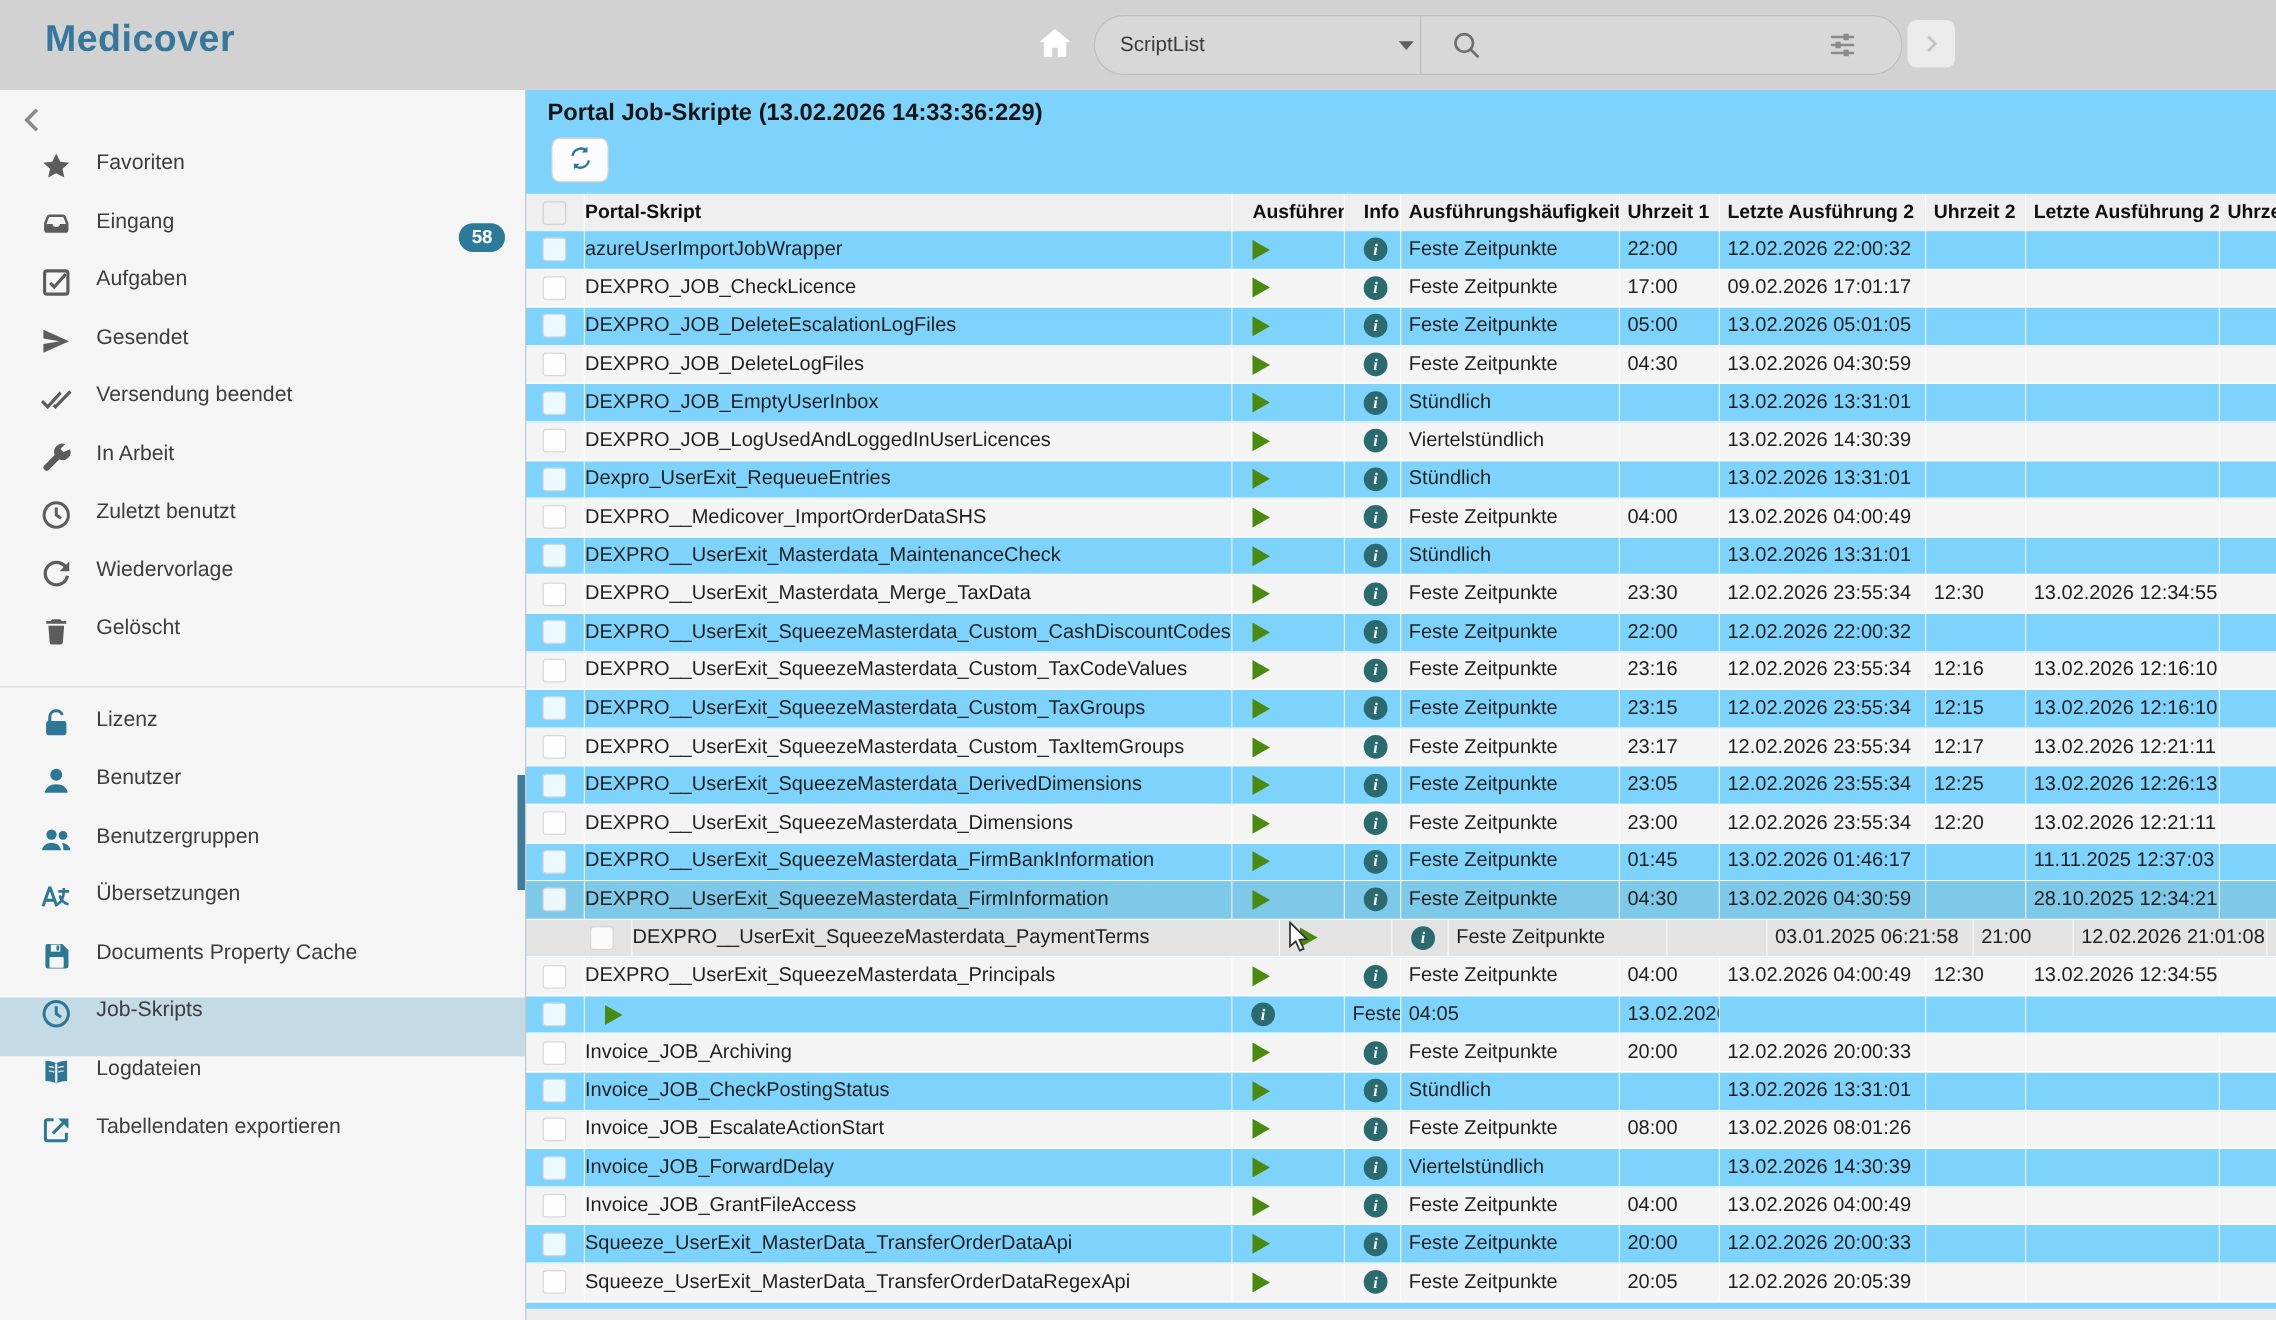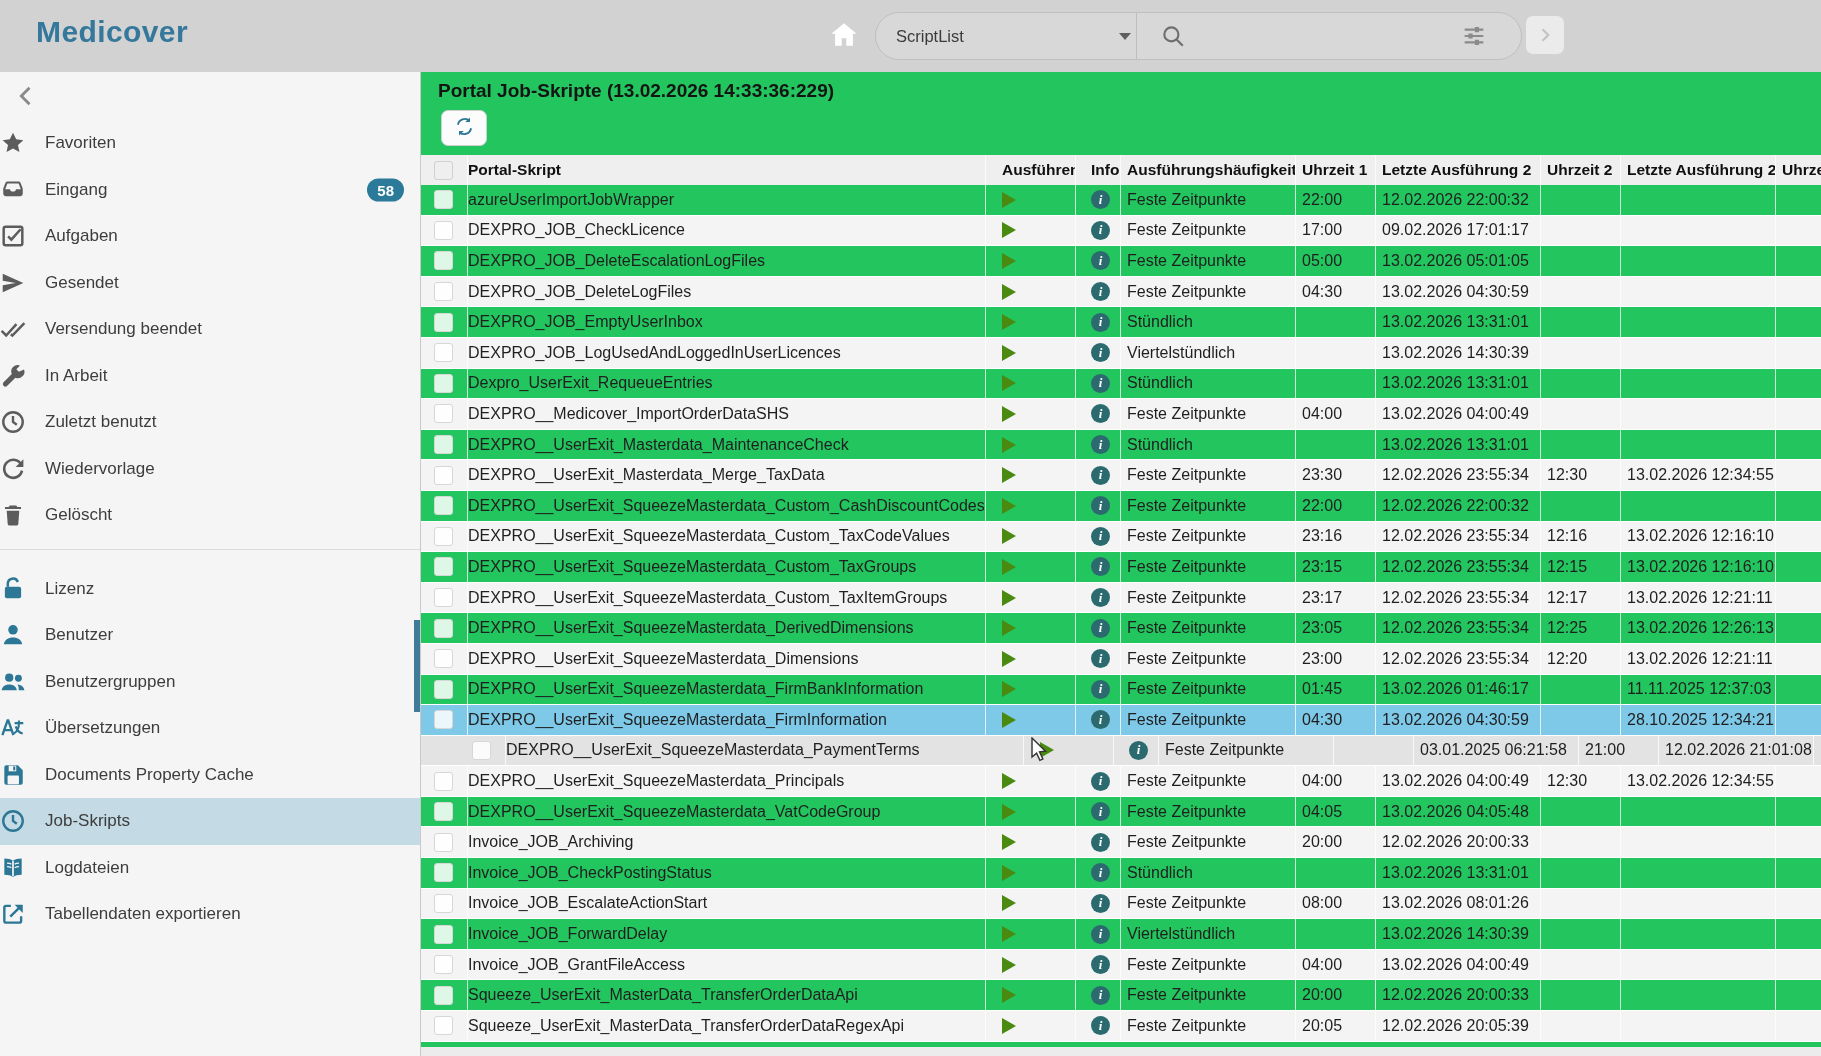--- a/index.html
+++ b/index.html
@@ -25,33 +25,33 @@
   .tune{position:absolute;left:584px;top:9px;width:28px;height:28px;color:#8b8b8b;cursor:pointer;}
   .tune svg{width:28px;height:28px;}
   .next-btn{position:absolute;left:1526px;top:16px;width:38px;height:38px;background:#ebebeb;
         border:none;border-radius:7px;color:#c3c3c3;cursor:pointer;padding:0;}
   .next-btn svg{width:20px;height:20px;margin-top:3px;}
   
   .sidebar{position:absolute;top:72px;left:0;width:420px;height:984px;background:#f5f5f5;}
   .collapse{position:absolute;left:12px;top:10px;width:30px;height:30px;color:#8a8a8a;cursor:pointer;}
   .collapse svg{width:28px;height:28px;}
   .side-list{position:absolute;top:48px;left:0;right:0;}
-  .side-item{position:relative;height:46.5px;display:flex;align-items:center;padding-left:0;
+  .side-item{position:relative;height:46.5px;display:flex;padding-left:32px;
         color:#3d3d3d;font-size:17px;cursor:pointer;box-sizing:border-box;}
   .side-item .icon{width:26px;height:26px;margin-right:19px;flex:0 0 auto;color:#5c5c5c;}
   .side-item .icon svg{width:26px;height:26px;}
   .grp-bottom .side-item .icon{color:var(--accent-teal,#2b7795);}
   .side-item.selected{background:#c4dae4;}
   .side-divider{height:1px;background:#dcdcdc;margin:10px 0 16px 0;}
   .badge{position:absolute;right:16px;top:50%;transform:translateY(-50%);
         background:var(--badge-teal,#2b7a99);color:#fff;font-size:15px;font-weight:bold;
         border-radius:13px;padding:3px 10px;}
   .scroll-thumb{position:absolute;right:0;top:548px;width:6px;height:92px;background:#417b9a;cursor:pointer;}
   
-  .main{position:absolute;top:72px;left:420px;right:0;bottom:0;background:#22c55e;border-left:1px solid #c9c9c9;}
+  .main{position:absolute;top:72px;left:420px;right:0;bottom:0;background:#7dd3fc;border-left:1px solid #c9c9c9;}
   .page-title{position:absolute;left:17px;top:8px;font-size:19px;font-weight:bold;color:#141414;}
   .refresh-btn{position:absolute;left:20px;top:38px;width:46px;height:36px;border:1px solid #cfcfcf;
         border-radius:7px;background:#fcfcfc;color:var(--accent-teal,#2b7795);cursor:pointer;
         display:flex;align-items:center;justify-content:center;padding:0;}
   .refresh-btn svg{width:21px;height:21px;}
   .grid{position:absolute;top:83px;left:0;right:0;}
   .tr{display:grid;grid-template-columns:47px 518px 90px 45px 175px 80px 165px 80px 155px minmax(0,1fr);
       align-items:stretch;box-sizing:border-box;}
   .thead .tr{height:30px;background:#efefef;font-weight:bold;font-size:15.5px;color:#101010;}
   .tbody .tr{height:30.6px;font-size:16px;color:#1f1f1f;border-bottom:1px solid #fff;cursor:default;}
@@ -640,21 +640,20 @@
             <div class="td c5">04:00</div>
             <div class="td c6">13.02.2026 04:00:49</div>
             <div class="td c7">12:30</div>
             <div class="td c8">13.02.2026 12:34:55</div>
             <div class="td c9"></div>
           </div>
           <div class="tr">
             <div class="td c0">
               <span class="cb"></span>
             </div>
-            <div class="td c1">DEXPRO__UserExit_SqueezeMasterdata_VatCodeGroup</div>
             <div class="td c2">
               <span class="play"></span>
             </div>
             <div class="td c3">
               <span class="info-badge">i</span>
             </div>
             <div class="td c4">Feste Zeitpunkte</div>
             <div class="td c5">04:05</div>
             <div class="td c6">13.02.2026 04:05:48</div>
             <div class="td c7"></div>

